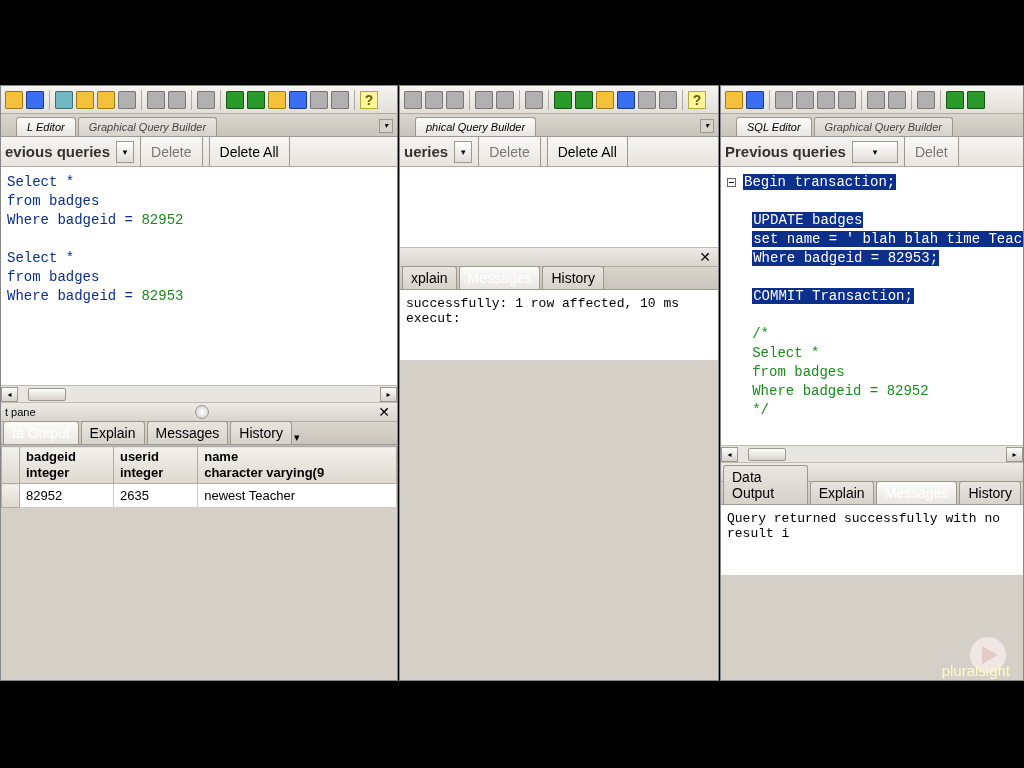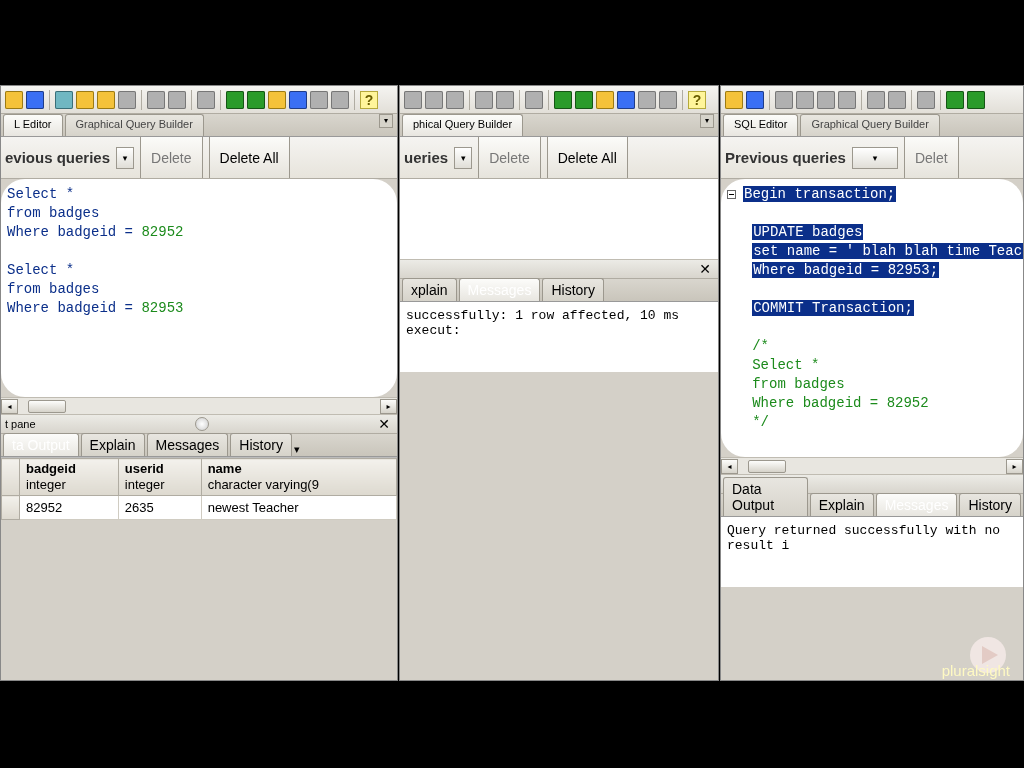--- a/index.html
+++ b/index.html
@@ -59,22 +59,24 @@
     width: 18px; height: 18px;
   }
   .tsep { width: 1px; height: 20px; background: #b0aca2; margin: 0 2px; }
 
   
   .tabbar {
     height: 23px;
     background: linear-gradient(#d9d6ce, #c9c5bb);
     border-bottom: 1px solid #999;
     display: flex;
-    padding-left: 2px;
-    position: relative;
+    align-items: flex-end;
+    padding-left: 15px;
+    position: relative;
+    font-style: italic;
   }
   .tab {
     background: linear-gradient(#fcfcfa, #e8e6e0);
     border: 1px solid #9c988e;
     border-bottom: none;
     border-radius: 3px 3px 0 0;
     padding: 3px 10px;
     margin-right: 2px;
     font-size: 11px;
     cursor: pointer;
@@ -88,21 +90,21 @@
     width: 14px; height: 14px;
     background: #d6d3ca;
     border: 1px solid #9c988e;
     font-size: 8px; line-height: 12px;
     text-align: center;
     margin-right: 4px; margin-bottom: 3px;
   }
 
   
   .queries-row {
-    height: 42px;
+    height: 30px;
     background: linear-gradient(#f5f4f1, #e7e4dc);
     border-bottom: 1px solid #b0aca2;
     display: flex;
     align-items: center;
     padding: 2px 4px;
     gap: 6px;
     overflow: hidden;
     white-space: nowrap;
   }
   .queries-label {
@@ -132,21 +134,20 @@
   
   .code {
     background: #fff;
     font-family: "Courier New", monospace;
     font-size: 14px;
     line-height: 19px;
     padding: 6px 4px 6px 6px;
     height: 218px;
     overflow: hidden;
     white-space: pre;
-    border-radius: 24px;
   }
   .pane3 .code { height: 278px; }
   .pane2 .code { height: 318px; }
   .kw { color: #0b2f8a; }       
   .sel { background: #0b2f8a; color: #fff; padding: 0 1px; }
   .num { color: #1c8b1c; }
   .cmt { color: #1c8b1c; }
   .txn-ok { color: #1c8b1c; font-weight: bold; }
   .txn-bad { color: #0b2f8a; }
 
@@ -231,21 +232,21 @@
   .grid th {
     background: linear-gradient(#f3f1ec, #ddd9cf);
     border: 1px solid #b0aca2;
     text-align: left;
     padding: 2px 6px;
     font-size: 13px;
     font-weight: bold;
     line-height: 16px;
   }
   .grid th .coltype {
-    font-weight: normal; font-size: 13px;
+    font-weight: bold; font-size: 13px;
   }
   .grid td {
     border: 1px solid #d0ccc2;
     padding: 4px 6px;
     font-size: 13px;
     background: #fff;
   }
   .grid .rowhead {
     width: 18px; background: linear-gradient(#f3f1ec,#ddd9cf) !important;
     border: 1px solid #b0aca2;

